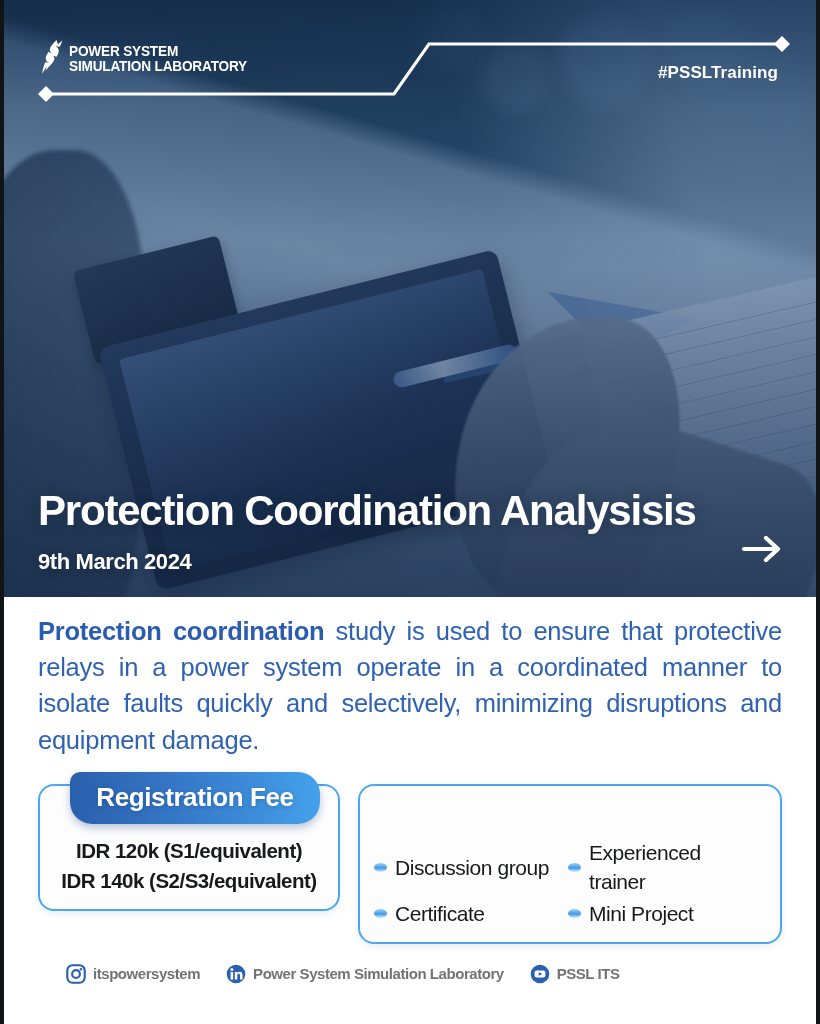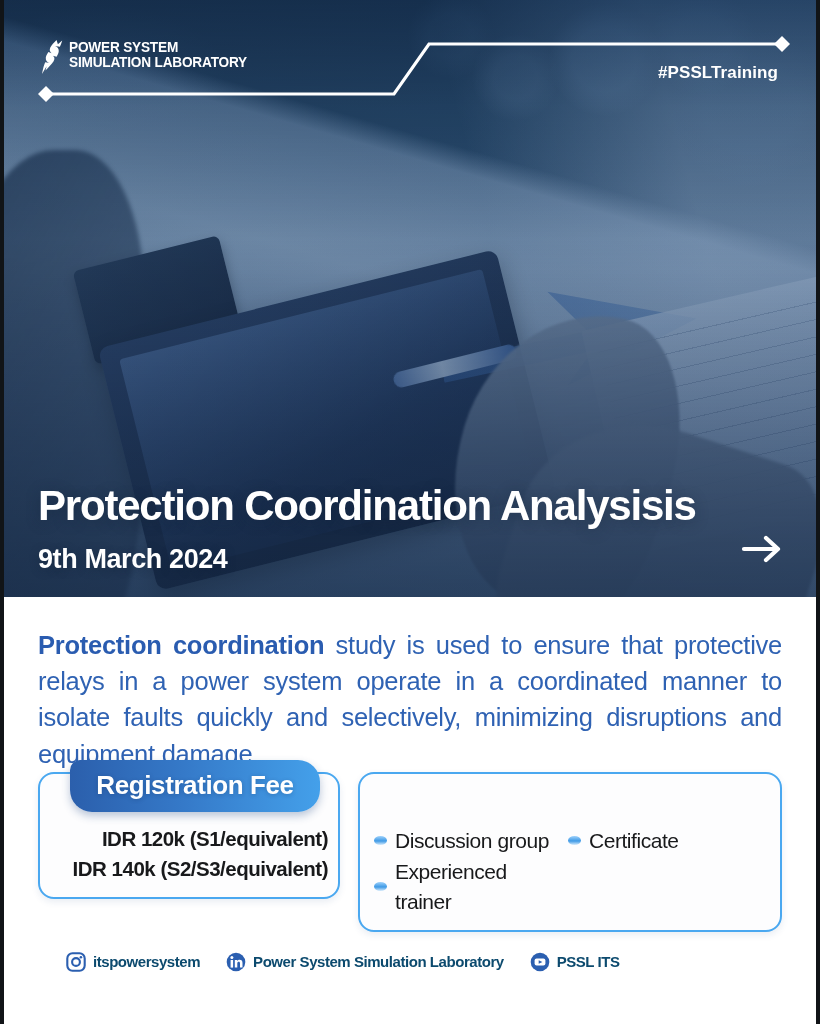--- a/index.html
+++ b/index.html
@@ -118,21 +118,21 @@
     position:absolute; inset:0;
     background:linear-gradient(180deg, rgba(36,76,116,.34) 0%, rgba(70,110,150,.10) 45%, rgba(30,56,88,.42) 100%);
   }
 
   
   .header {
     position:absolute; left:0; top:0; width:100%; height:110px; z-index:6;
   }
   .logo {
     position:absolute; left:38px; top:40px;
-    display:flex; align-items:flex-start; gap:5px;
+    display:flex; align-items:flex-end; gap:5px;
   }
   .logo-mark { width:22px; height:34px; flex:none; }
   .logo-text {
     color:#fff; line-height:1.02;
     font-weight:bold; font-size:14.5px;
     letter-spacing:-.2px;
     font-family:"Liberation Sans", sans-serif;
     font-stretch:condensed;
     transform:scaleX(.94); transform-origin:left center;
   }
@@ -151,45 +151,45 @@
   .hero-title {
     color:#ffffff;
     font-size:42px; font-weight:bold;
     line-height:1.14;
     letter-spacing:-1.2px;
     text-shadow:0 2px 14px rgba(16,34,56,.42);
   }
   .hero-date {
     margin-top:14px;
     color:#ffffff;
-    font-size:27px; font-weight:bold;
+    font-size:22px; font-weight:bold;
     letter-spacing:-.4px;
     text-shadow:0 2px 10px rgba(16,34,56,.42);
   }
   .hero-arrow {
     position:absolute; right:30px; bottom:28px; z-index:5;
     width:46px; height:40px;
   }
 
   
   .body-area { position:relative; background:#fff; padding:0 34px; }
   .desc {
-    margin-top:30px;
+    margin-top:16px;
     color:#2f62b3;
     font-size:25.5px;
     line-height:1.42;
     text-align:justify;
     text-justify:inter-word;
     letter-spacing:-.25px;
   }
   .desc b { font-weight:bold; color:#2a5cb0; }
 
   
   .cards {
-    display:flex; gap:18px; align-items:flex-start;
+    display:flex; gap:18px; margin-top:26px; align-items:flex-start;
   }
   .card {
     position:relative;
     border:2px solid #4aa8f0;
     border-radius:16px;
     background:#fdfdfe;
     padding-top:44px; padding-bottom:14px;
     box-shadow:0 3px 7px rgba(40,80,140,.10);
   }
   .card-fee { width:302px; }
@@ -200,21 +200,21 @@
     display:flex; align-items:center; justify-content:center;
     background:linear-gradient(90deg,#2b5fac 0%, #3579c8 45%, #44a0ea 100%);
     border-radius:10px 22px 22px 22px;
     box-shadow:0 4px 9px rgba(30,70,130,.30);
   }
   .card-head-title {
     color:#ffffff; font-weight:bold; letter-spacing:-.4px;
     font-size:26px;
     text-shadow:0 1px 4px rgba(20,50,95,.30);
   }
-  .fee-lines { text-align:right; padding:6px 10px 0; }
+  .fee-lines { text-align:center; padding:6px 10px 0; }
   .fee-line {
     color:#18191b; font-weight:bold; font-size:20.5px;
     letter-spacing:-.5px; line-height:1.45;
   }
   .fac-grid {
     display:grid; grid-template-columns:1fr 1fr;
     column-gap:10px; row-gap:2px;
     padding:8px 28px 0 14px;
   }
   .fac-item { display:flex; align-items:center; gap:8px; }
@@ -227,21 +227,21 @@
   }
 
   
   .footer {
     display:flex; align-items:center; gap:26px;
     padding:20px 34px 0 28px;
   }
   .foot-item { display:flex; align-items:center; gap:7px; }
   .foot-ico { width:20px; height:20px; flex:none; }
   .foot-label {
-    color:#0c4a6e; font-size:15px; font-weight:bold;
+    color:#737373; font-size:15px; font-weight:bold;
     letter-spacing:-.45px; white-space:nowrap;
   }
 </style>
 </head>
 <body>
 
 <div class="poster">
 
   <div class="hero">
     <div class="hero-photo">
@@ -304,25 +304,29 @@
       </div>
 
       <div class="card card-fac">
         <div class="fac-grid">
           <div class="fac-item">
             <span class="fac-dot"></span>
             <span class="fac-label">Discussion group</span>
           </div>
           <div class="fac-item">
             <span class="fac-dot"></span>
+            <span class="fac-label">Experienced trainer</span>
+          </div>
+          <div class="fac-item">
+            <span class="fac-dot"></span>
             <span class="fac-label">Certificate</span>
           </div>
           <div class="fac-item">
             <span class="fac-dot"></span>
-            <span class="fac-label">Experienced trainer</span>
+            <span class="fac-label">Mini Project</span>
           </div>
         </div>
       </div>
     </div>
 
     <div class="footer">
 
       <div class="foot-item">
         <svg class="foot-ico" viewBox="0 0 20 20">
           <rect x="1.3" y="1.3" width="17.4" height="17.4" rx="5.2" fill="none" stroke="#2b5fb0" stroke-width="2.1"></rect>

